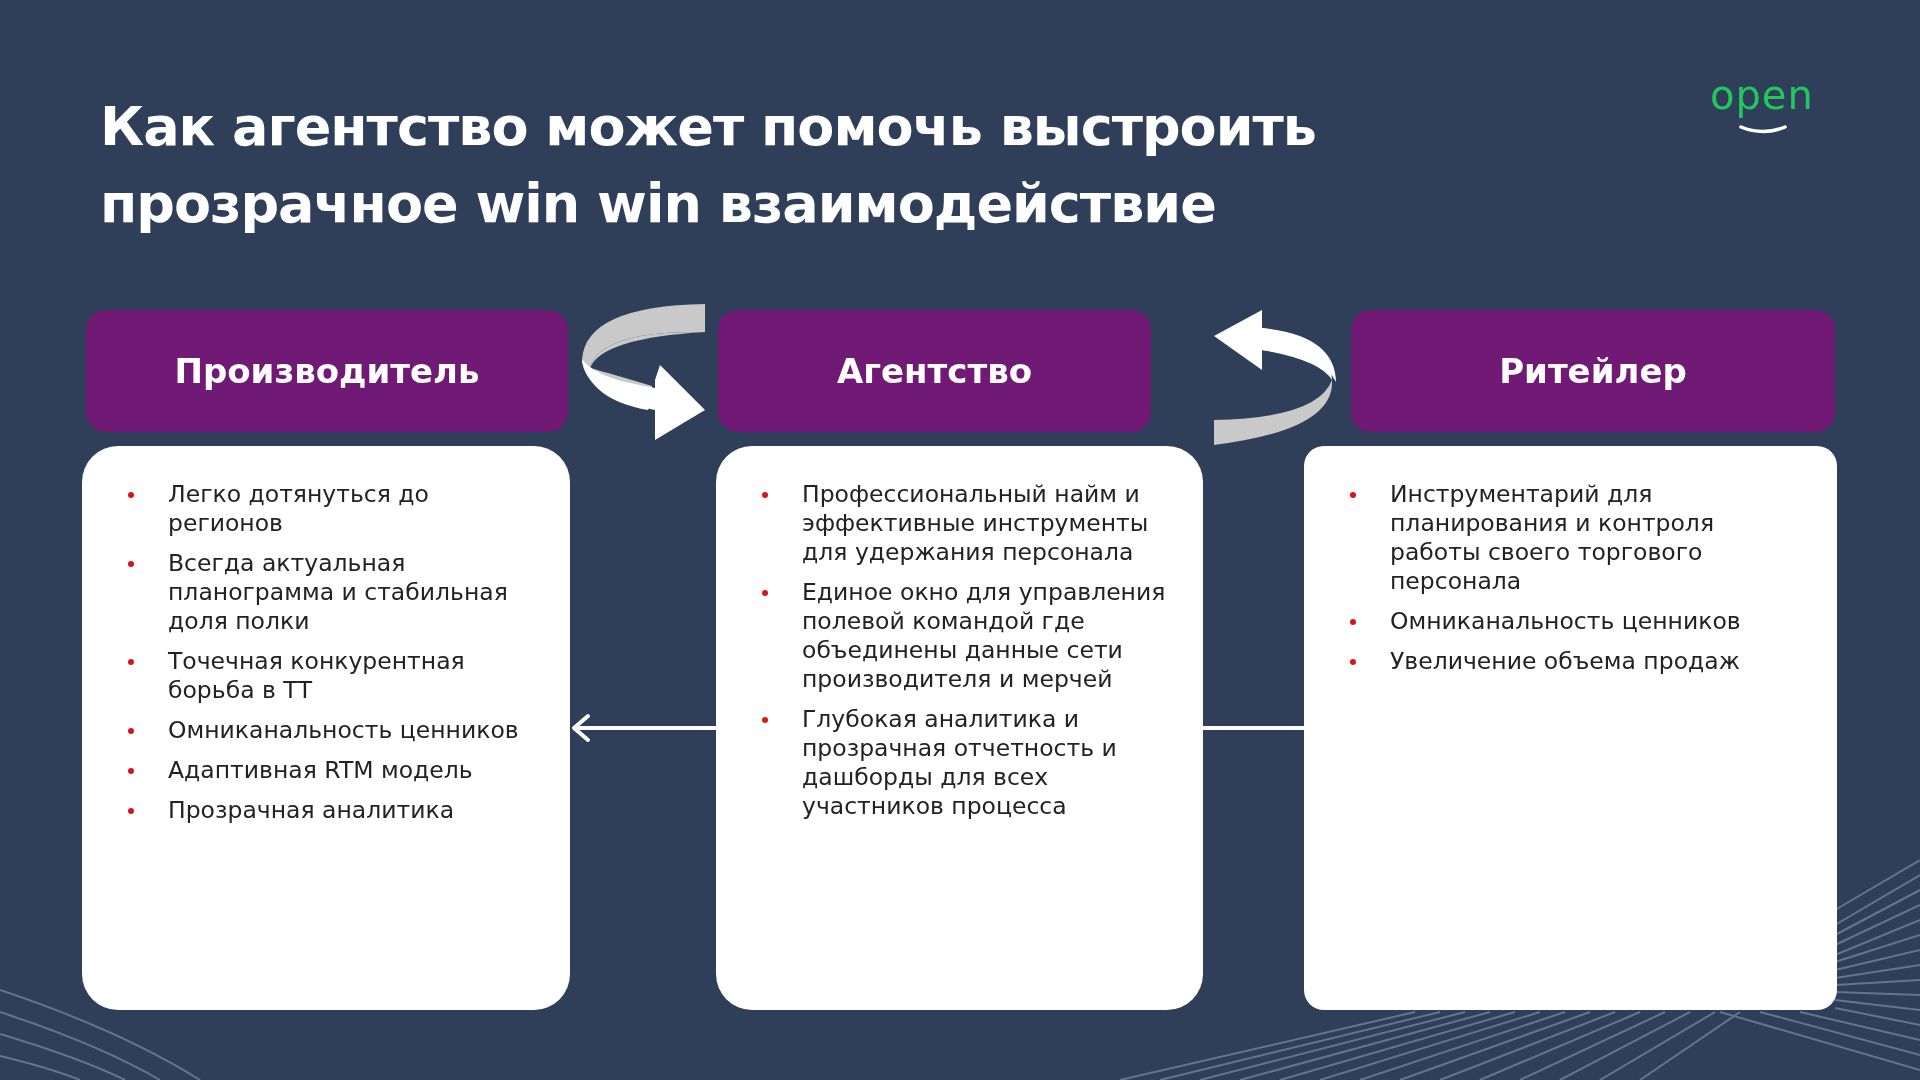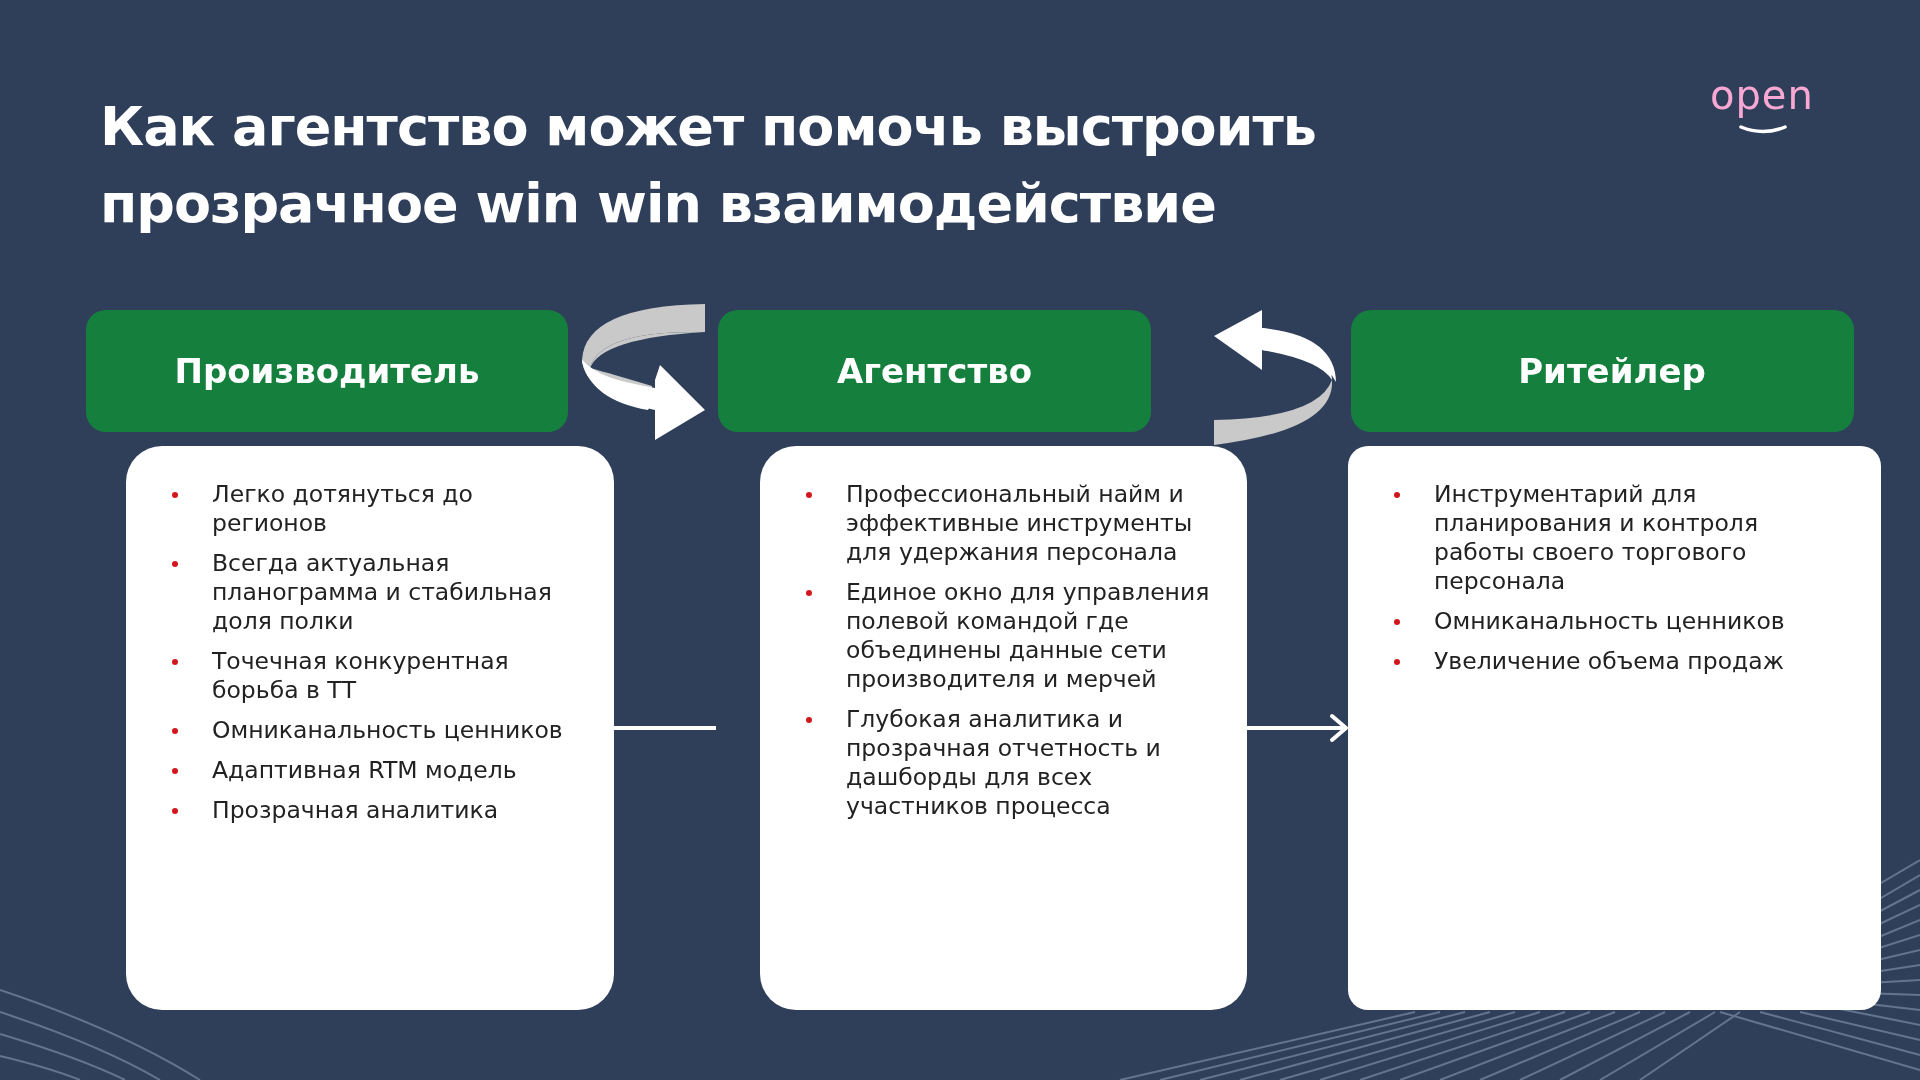--- a/index.html
+++ b/index.html
@@ -9,31 +9,31 @@
     font-family:"Liberation Sans", sans-serif;
   }
   .bg-lines { position:absolute; left:0; top:0; width:1920px; height:1080px; pointer-events:none; }
   .title {
     position:absolute; left:100px; top:88px; width:1500px;
     color:#ffffff; font-family:"DejaVu Sans", sans-serif; font-weight:bold;
     font-size:54px; line-height:77px; letter-spacing:-1px;
   }
   .logo {
     position:absolute; left:1710px; top:72px; width:130px; height:64px;
-    color:#f9a8d4; font-family:"DejaVu Sans", sans-serif; font-size:40px; letter-spacing:1px;
+    color:#22c55e; font-family:"DejaVu Sans", sans-serif; font-size:40px; letter-spacing:1px;
   }
   .logo .smile { position:absolute; left:28px; top:52px; }
   .header-box {
-    position:absolute; top:310px; height:122px; background:#15803d; border-radius:20px;
+    position:absolute; top:310px; height:122px; background:#701a75; border-radius:20px;
     display:flex; align-items:center; justify-content:center;
     color:#fff; font-family:"DejaVu Sans", sans-serif; font-weight:bold; font-size:34px;
   }
   .card {
     position:absolute; top:446px; height:564px; background:#ffffff; border-radius:36px;
-    box-sizing:border-box; padding:34px 30px 20px 34px;margin-left:44px;
+    box-sizing:border-box; padding:34px 30px 20px 34px;
   }
   .card ul { list-style:none; margin:0; padding:0; }
   .card li {
     position:relative; padding-left:52px; margin-bottom:11px;
     color:#222; font-family:"DejaVu Sans", sans-serif; font-size:23.5px; line-height:29px;
   }
   .card li .bullet {
     position:absolute; left:12px; top:12px; width:6px; height:6px; border-radius:50%; background:#d3161b;
   }
   .overlay-svg { position:absolute; left:0; top:0; width:1920px; height:1080px; pointer-events:none; }
@@ -92,21 +92,21 @@
     <path d="M3 3 Q 25 12 47 3" stroke="#fff" stroke-width="3.5" fill="none" stroke-linecap="round"></path>
   </svg>
 </div>
 
 <div class="header-box" style="left:86px; width:482px;">
   <span>Производитель</span>
 </div>
 <div class="header-box" style="left:718px; width:433px;">
   <span>Агентство</span>
 </div>
-<div class="header-box" style="left:1351px; width:484px;padding-left:19px;">
+<div class="header-box" style="left:1351px; width:484px;">
   <span>Ритейлер</span>
 </div>
 
 <div class="card" style="left:82px; width:488px;">
   <ul>
     <li><span class="bullet"></span><span>Легко дотянуться до регионов</span></li>
     <li><span class="bullet"></span><span>Всегда актуальная планограмма и стабильная доля полки</span></li>
     <li><span class="bullet"></span><span>Точечная конкурентная борьба в ТТ</span></li>
     <li><span class="bullet"></span><span>Омниканальность ценников</span></li>
     <li><span class="bullet"></span><span>Адаптивная RTM модель</span></li>

